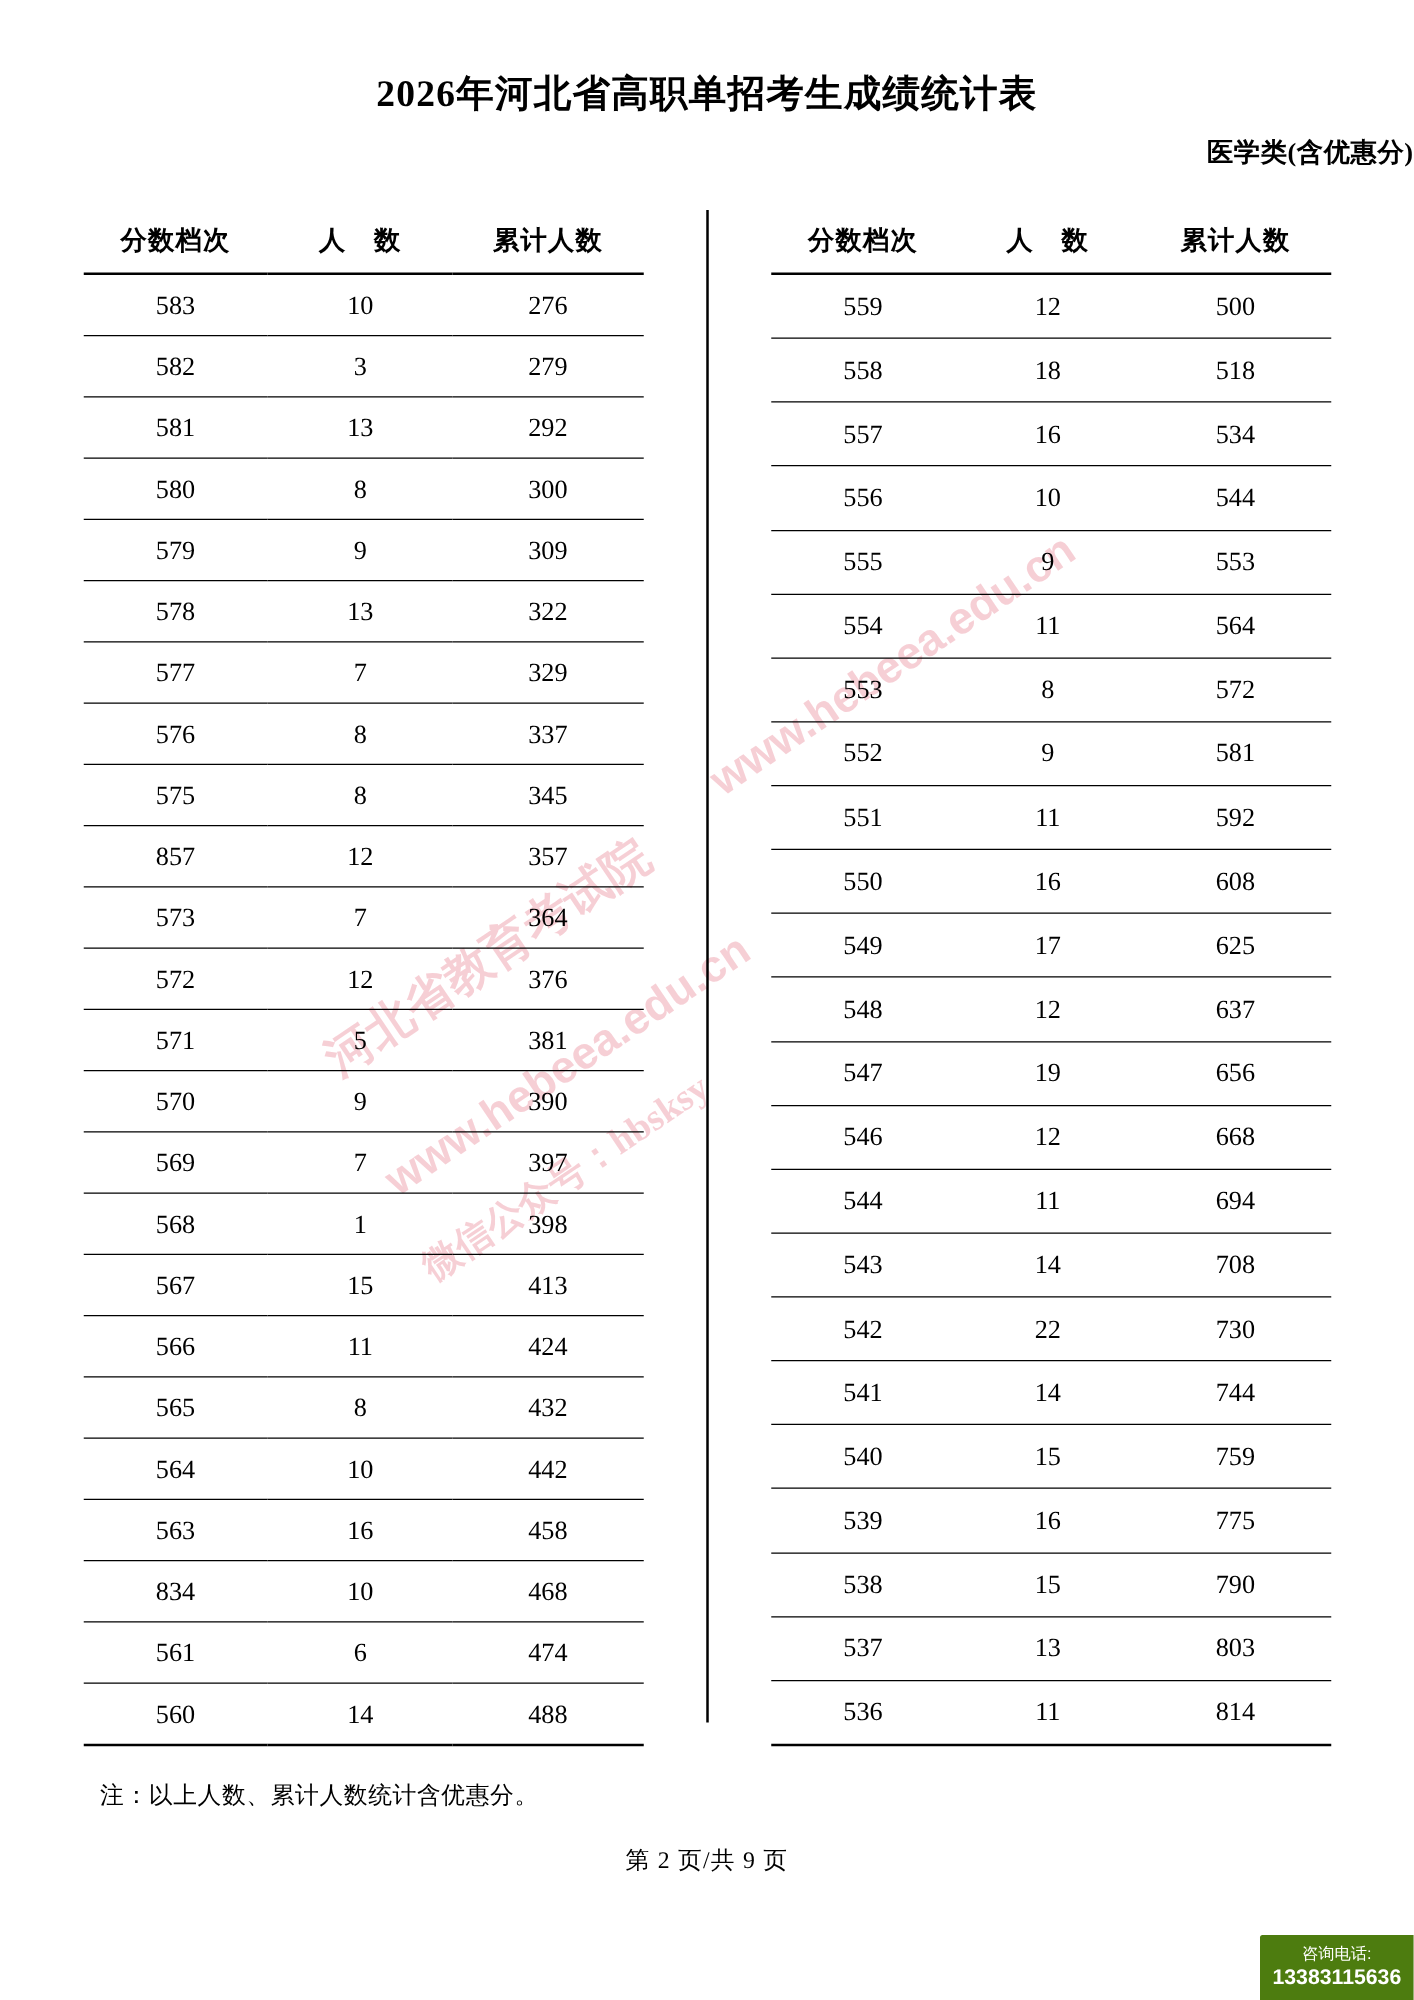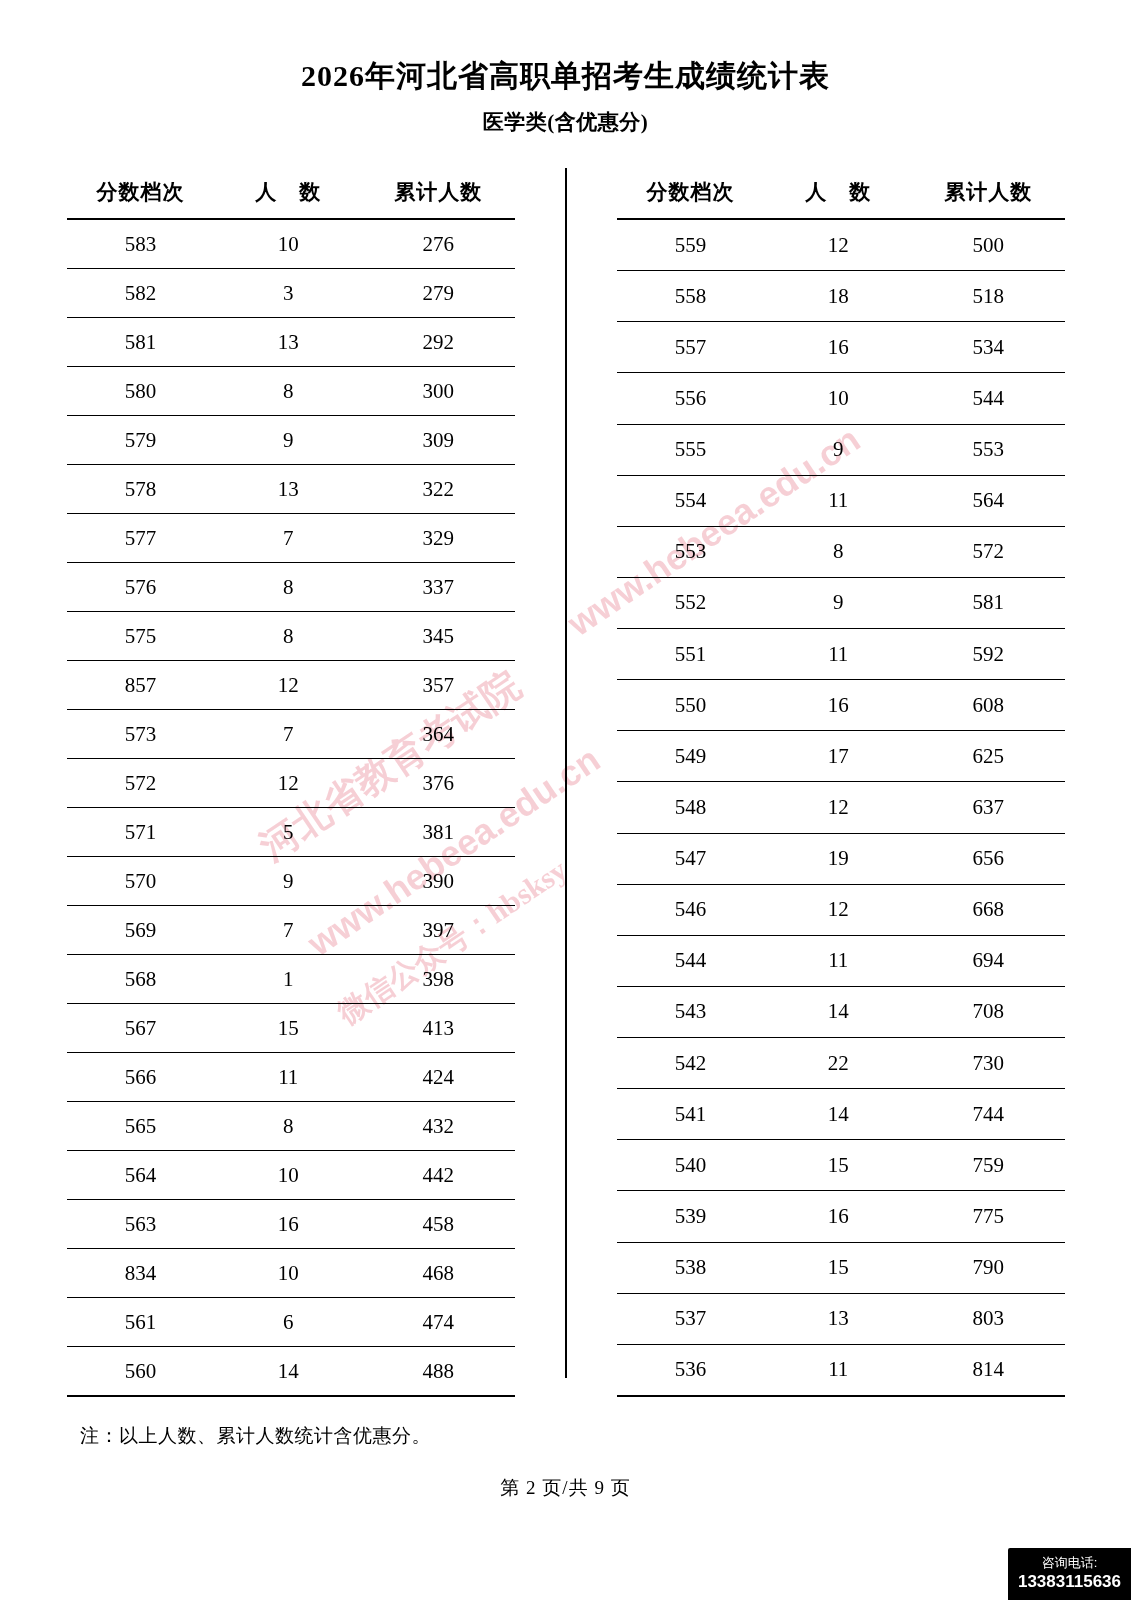--- a/index.html
+++ b/index.html
@@ -24,21 +24,21 @@
   }
   .title {
     text-align: center;
     font-size: 30px;
     font-weight: bold;
     letter-spacing: 1px;
     padding-top: 58px;
     line-height: 1.2;
   }
   .subtitle {
-    text-align: center;
+    text-align: right;
     font-size: 21px;
     font-weight: bold;
     margin-top: 14px;
     letter-spacing: 0.5px;
   }
   .tables-wrap {
     display: flex;
     justify-content: center;
     margin-top: 32px;
     position: relative;
@@ -127,21 +127,21 @@
   .wm4 {
     left: 560px; top: 610px;
     font-size: 36px;
     transform: rotate(-34deg);
     font-family: "Liberation Sans", sans-serif;
   }
   .hotline {
     position: absolute;
     right: 0;
     bottom: 0;
-    background: #000000;
+    background: #4d7c0f;
     color: #fff;
     font-size: 16px;
     padding: 7px 10px 8px 10px;
     font-family: "Liberation Sans", sans-serif;
     line-height: 1.25;
     text-align: center;
     border-radius: 2px 0 0 0;
     z-index: 5;
   }
   .hotline .hl-top { font-size: 13px; display: block; }

